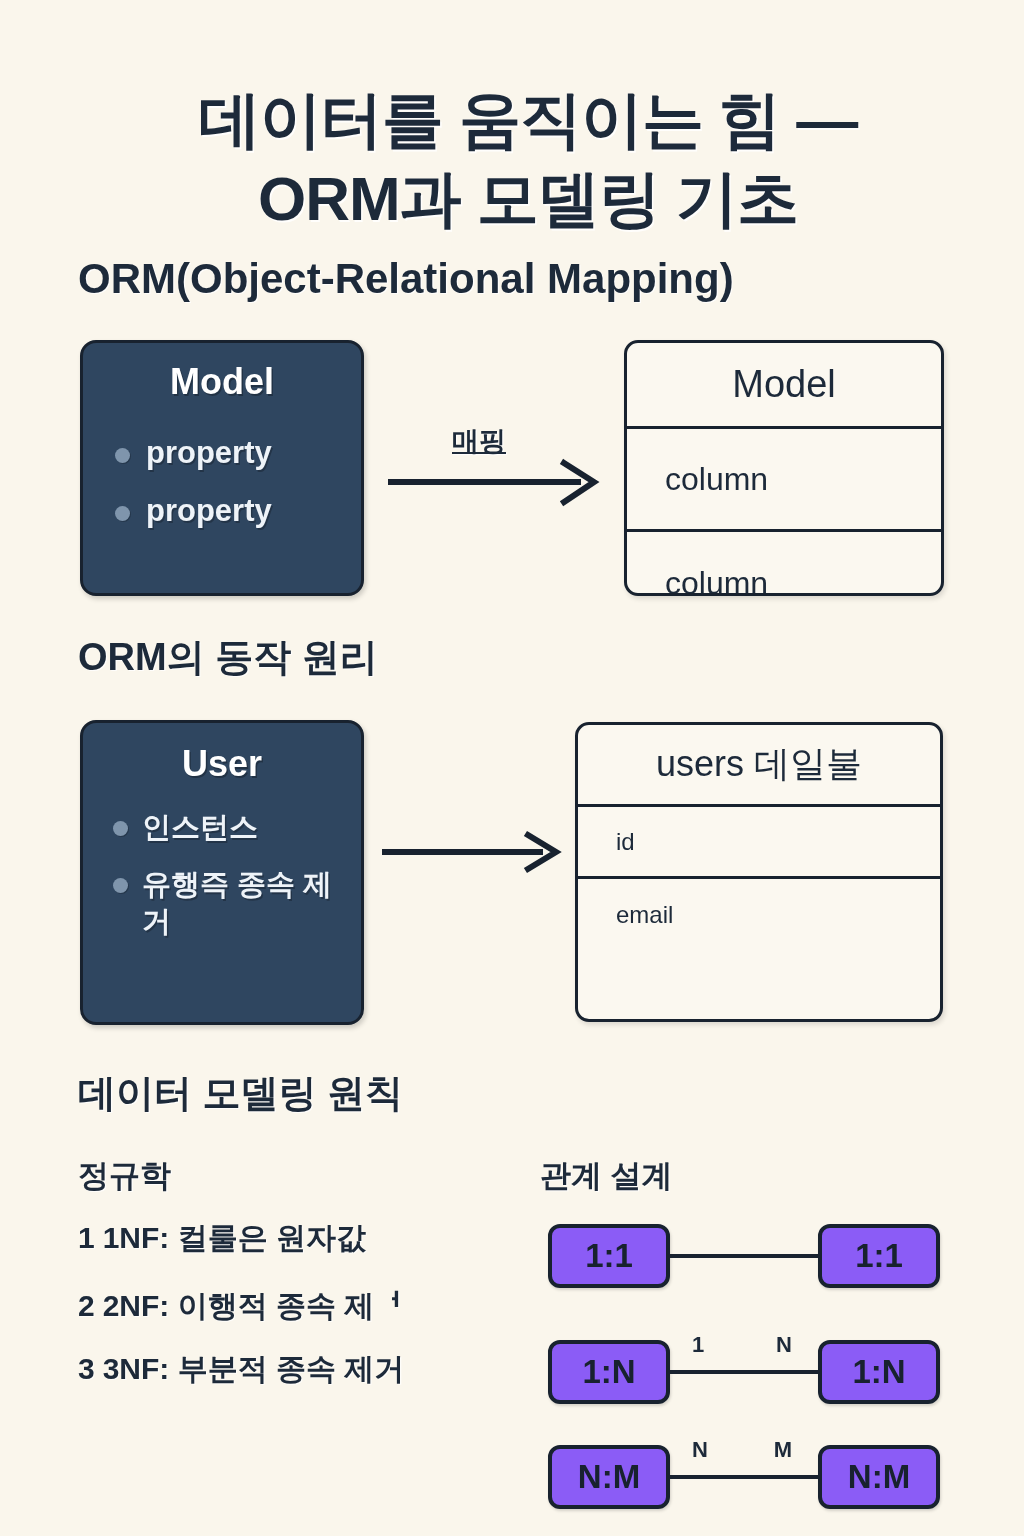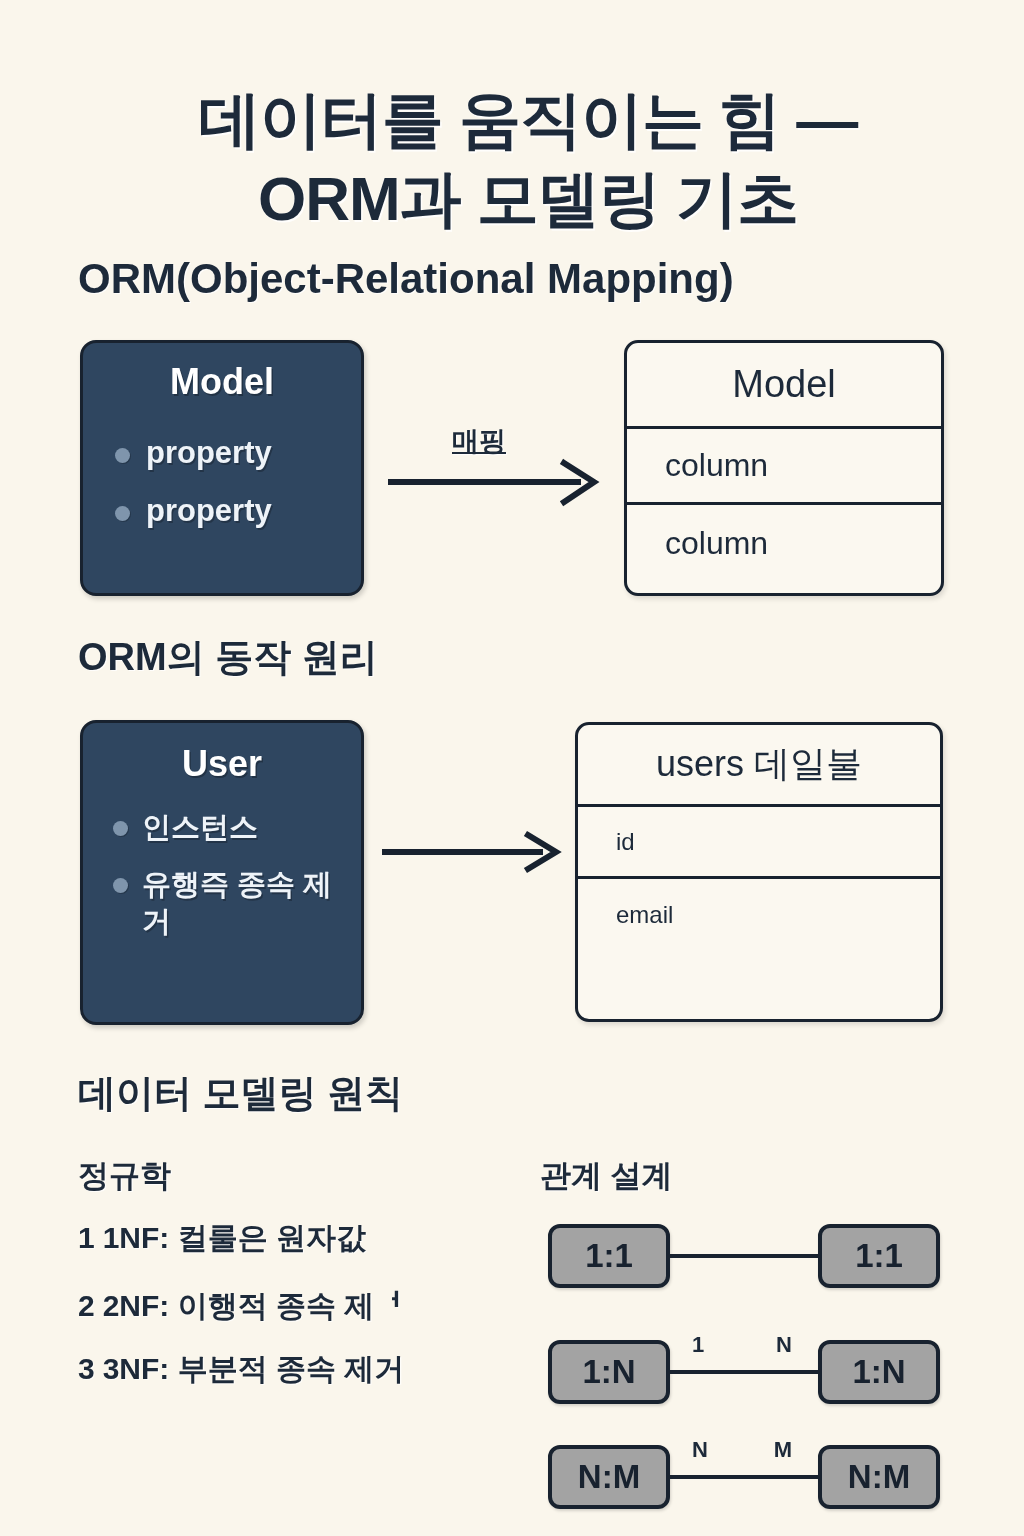--- a/index.html
+++ b/index.html
@@ -116,21 +116,21 @@
     color: #1d2a3a;
     border-bottom: 3.5px solid #18222f;
     box-sizing: border-box;
     display: flex;
     align-items: center;
   }
   .table-card .tbl-row:last-child { border-bottom: none; }
 
   #tbl-table { left: 624px; top: 340px; width: 320px; height: 256px; }
   #tbl-table .tbl-header { height: 86px; font-size: 38px; }
-  #tbl-table .tbl-row { height: 76px; font-size: 32px; padding-left: 38px; }
+  #tbl-table .tbl-row { height: 103px; font-size: 32px; padding-left: 38px; }
 
   #tbl-users { left: 575px; top: 722px; width: 368px; height: 300px; }
   #tbl-users .tbl-header { height: 82px; font-size: 36px; }
   #tbl-users .tbl-row { height: 72px; font-size: 24px; padding-left: 38px; }
 
   
   .arrow-wrap { position: absolute; }
   #arrow-1 { left: 388px; top: 455px; width: 212px; height: 54px; }
   #arrow-2 { left: 382px; top: 830px; width: 180px; height: 44px; }
   .arrow-label {
@@ -173,21 +173,21 @@
     display: flex;
     align-items: center;
   }
   #rel-row-0 { top: 1222px; }
   #rel-row-1 { top: 1338px; }
   #rel-row-2 { top: 1443px; }
 
   .rel-box {
     width: 122px;
     height: 64px;
-    background: #a3a3a3;
+    background: #8b5cf6;
     border: 4px solid #18222f;
     border-radius: 12px;
     box-sizing: border-box;
     display: flex;
     align-items: center;
     justify-content: center;
     font-size: 33px;
     font-weight: bold;
     color: #18222f;
     flex: 0 0 auto;

